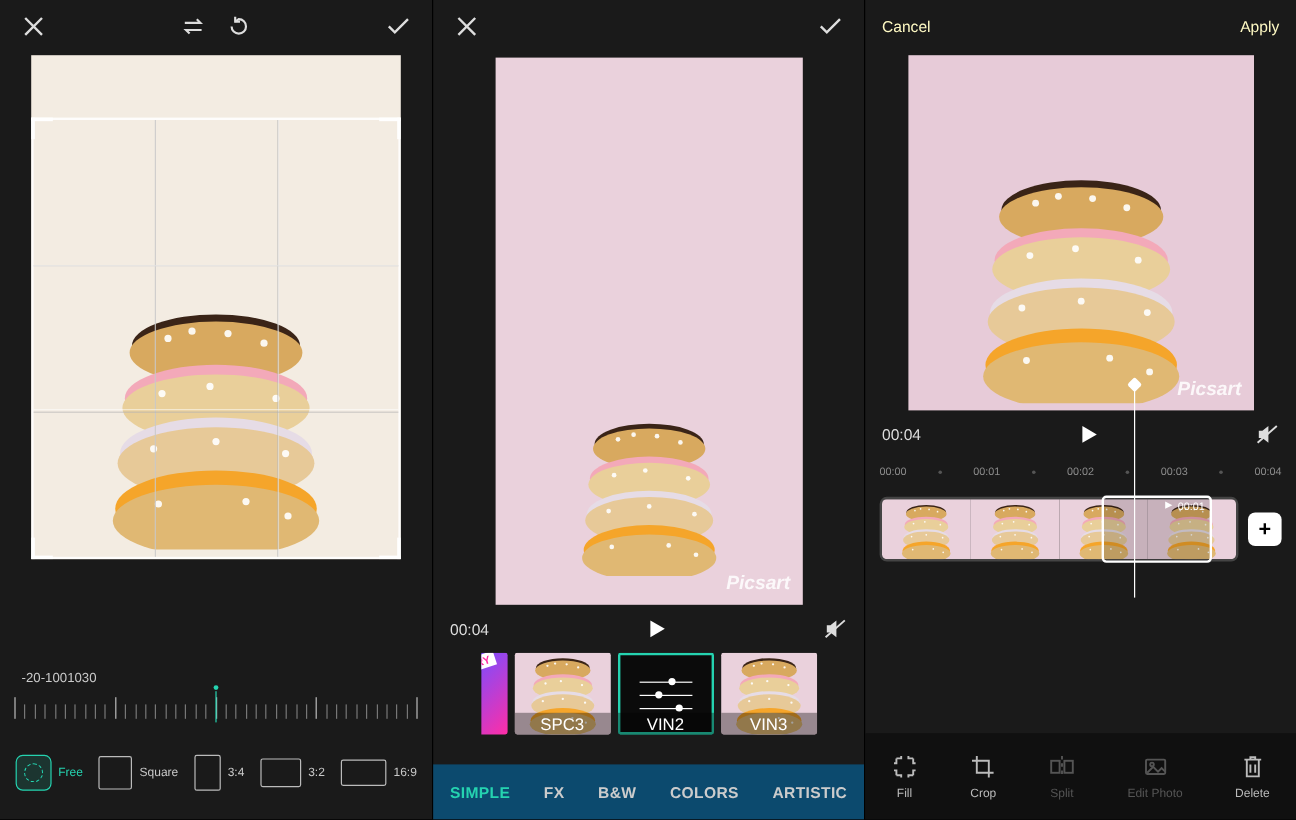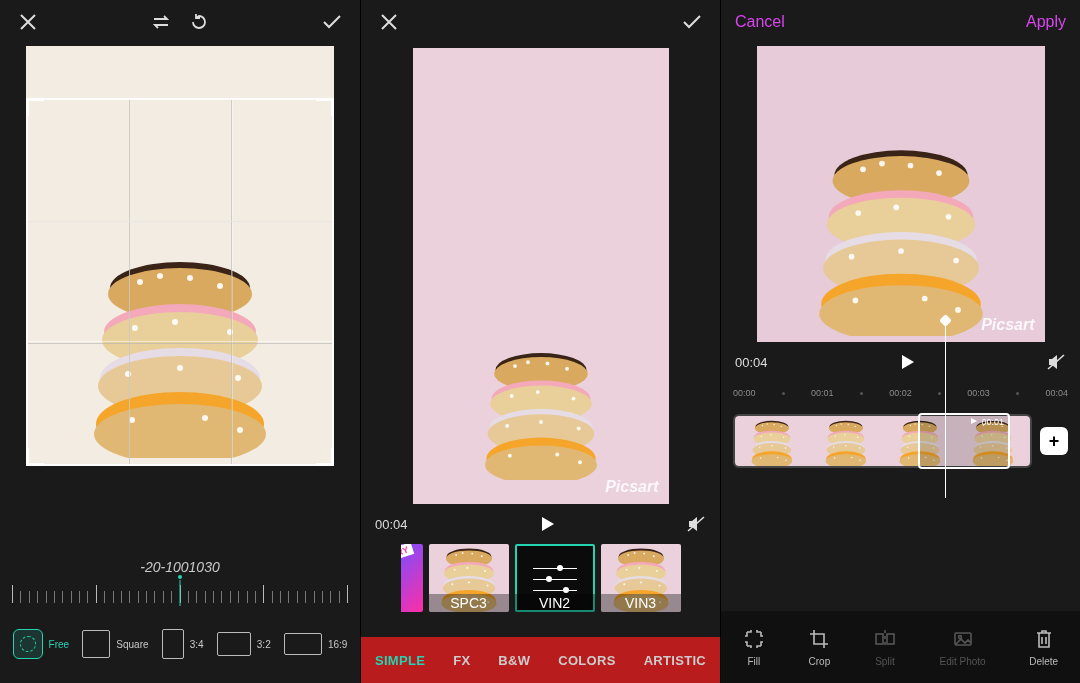--- a/index.html
+++ b/index.html
@@ -10,21 +10,21 @@
     font-family: -apple-system, Helvetica, Arial, sans-serif;
     overflow: hidden;
   }
   .pane { width: 360px; height: 683px; background: #1a1a1a; display: flex; flex-direction: column; position: relative; }
   .pane + .pane { border-left: 1px solid #000; }
 
   
   .topbar { height: 44px; display: flex; align-items: center; justify-content: space-between; padding: 0 14px; color: #eee; }
   .topbar .iconbtn { width: 28px; height: 28px; display:flex; align-items:center; justify-content:center; cursor:pointer; }
   .topbar .spacer { flex:1; }
-  .topbar .textbtn { font-size:16px; color:#d946ef; cursor:pointer; }
+  .topbar .textbtn { font-size:13px; color:#fef9c3; cursor:pointer; }
   svg { display:block; }
 
   
   .p1-canvas { flex:1; display:flex; align-items:flex-start; justify-content:center; padding: 0 14px; }
   .crop-area { width: 308px; height: 420px; background: #f3ece2; position:relative; overflow:hidden; margin-top:2px; }
   .crop-grid { position:absolute; inset: 52px 0 0 0; border:2px solid rgba(255,255,255,.9); }
   .crop-grid::before, .crop-grid::after { content:""; position:absolute; background:rgba(255,255,255,.55); }
   .crop-grid::before { left:33.3%; right:66.6%; top:0; bottom:0; width:1px; box-shadow: calc(308px*0.333) 0 0 rgba(255,255,255,.55); }
   .crop-grid::after  { top:33.3%; bottom:66.6%; left:0; right:0; height:1px; box-shadow: 0 calc(360px*0.333) 0 rgba(255,255,255,.55); }
   
@@ -35,21 +35,21 @@
   .cc-tl { top:-2px; left:-2px; border-right:none; border-bottom:none;}
   .cc-tr { top:-2px; right:-2px; border-left:none; border-bottom:none;}
   .cc-bl { bottom:-2px; left:-2px; border-right:none; border-top:none;}
   .cc-br { bottom:-2px; right:-2px; border-left:none; border-top:none;}
 
   .donut-stack { position:absolute; left:50%; transform:translateX(-50%); bottom:8px; width:200px; }
   .donut-stack.small { width:130px; bottom:24px; }
   .donut-stack.big   { width:190px; bottom:6px; }
 
   .ruler-wrap { height:62px; padding-top:10px; position:relative; }
-  .ticks-nums { display:flex; justify-content:center; padding:0 18px; color:#c9c9c9; font-size:14px;font-style:italic; }
+  .ticks-nums { display:flex; justify-content:flex-start; padding:0 18px; color:#c9c9c9; font-size:11px; }
   .ticks { margin-top:6px; height:22px; position:relative; padding:0 12px; display:flex; align-items:flex-end; justify-content:space-between; }
   .tick { width:1px; background:#777; }
   .tick.major{height:18px;background:#bbb}
   .tick.minor{height:12px}
   .tick-ctr{position:absolute; left:50%; top:-6px; width:4px; height:4px; border-radius:50%; background:#25d3b0; transform:translateX(-50%);}
   .tick-ctrline{position:absolute; left:50%; top:-1px; width:1px; height:26px; background:#25d3b0; transform:translateX(-50%);}
 
   .aspect-row { height:72px; display:flex; align-items:center; justify-content:space-around; padding:0 6px 6px; }
   .aspect { display:flex; flex-direction:row; align-items:center; gap:6px; cursor:pointer; }
   .aspect .box { border:1.5px solid #bbb; border-radius:2px; }
@@ -70,21 +70,21 @@
   .filter-strip .thumb.first{ width:22px; background:linear-gradient(135deg,#7b4dff,#ff2ea6); border-radius:0 2px 2px 0;}
   .thumb .cap { position:absolute; left:0; right:0; bottom:0; text-align:center; font-size:14px; color:#fff; background:rgba(0,0,0,.35); padding:1px 0;}
   .thumb.selected { outline:2px solid #25d3b0; outline-offset:-2px; }
   .thumb .sliders { position:absolute; top:14px; left:18px; right:18px; }
   .thumb .sliders div{ height:1px; background:#fff; margin:10px 0; position:relative;}
   .thumb .sliders div::after{content:"";position:absolute;width:6px;height:6px;border-radius:50%;background:#fff;top:-3px;}
   .thumb .sliders div:nth-child(1)::after{left:55%}
   .thumb .sliders div:nth-child(2)::after{left:30%}
   .thumb .sliders div:nth-child(3)::after{left:70%}
 
-  .tabs { height:46px; display:flex; align-items:center; justify-content:space-around; background:#b91c1c; }
+  .tabs { height:46px; display:flex; align-items:center; justify-content:space-around; background:#0c4a6e; }
   .tabs .tab { font-size:13px; color:#ccc; font-weight:600; cursor:pointer; letter-spacing:.3px;}
   .tabs .tab.active{ color:#25d3b0; }
 
   
   .p3-canvas { flex:1; display:flex; flex-direction:column; }
   .p3-vid { margin:2px auto 0; width:288px; height:296px; background:#e7cbd8; position:relative; overflow:hidden;}
   .timeruler { display:flex; align-items:center; justify-content:space-between; padding:0 12px; height:22px; font-size:9px; color:#8b8b8b; }
   .timeruler .dot{width:3px;height:3px;border-radius:50%;background:#555}
   .timeline-wrap{ position:relative; height:74px; padding:0 12px; display:flex; align-items:center; gap:8px;}
   .clipstrip{ flex:1; height:54px; background:#2a2a2a; border-radius:6px; display:flex; gap:0; overflow:hidden; border:2px solid #444;}

